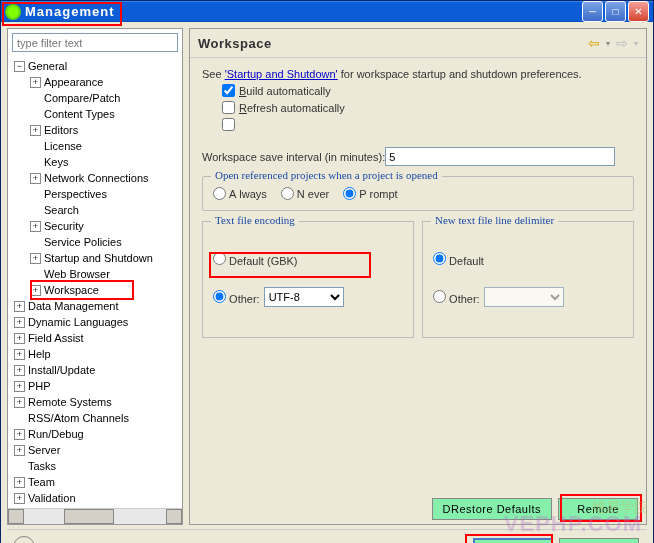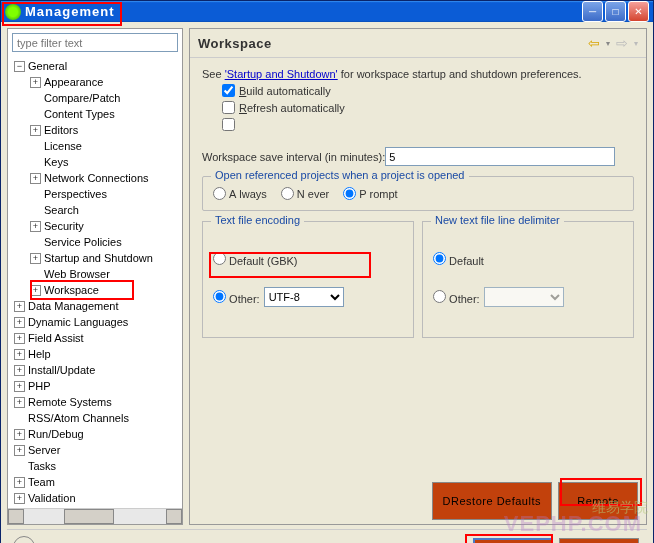--- a/index.html
+++ b/index.html
@@ -36,32 +36,32 @@
 .see-text { margin-bottom: 2px; }
 .see-text a { color: #0000cc; text-decoration: underline; }
 .check-row { display: flex; align-items: center; margin: 4px 0; padding-left: 20px; }
 .check-row input { margin-right: 4px; }
 .check-row label { }
 .check-row .u { text-decoration: underline; }
 .interval-row { display: flex; align-items: center; margin: 16px 0 10px; }
 .interval-row label { }
 .interval-row input { border: 1px solid #7f9db9; padding: 1px 3px; width: 230px; height: 19px; }
 .group { border: 1px solid #bbb; border-radius: 2px; padding: 10px 10px 10px; margin: 4px 0 10px; position: relative; }
-.group-title { position: absolute; top: -8px; left: 8px; background: #ece9d8; padding: 0 4px; color: #1a4aa5; }
+.group-title { position: absolute; top: -8px; left: 8px; background: #ece9d8; padding: 0 4px; color: #1a4aa5; font-family: Liberation Serif, serif; }
 .radio-row { display: flex; gap: 14px; align-items: center; }
 .radio-row label { display: flex; align-items: center; gap: 3px; }
 .enc-row { display: flex; gap: 8px; }
 .enc-col { flex: 1; border: 1px solid #bbb; padding: 10px; position: relative; }
 .enc-col .group-title { color: #1a4aa5; }
 .enc-opt { display: flex; align-items: center; gap: 4px; margin: 20px 0; }
 .enc-opt select { border: 1px solid #7f9db9; height: 20px; width: 80px; background: white; }
 .enc-highlight { position: absolute; border: 2px solid red; pointer-events: none; }
 .btn-row { display: flex; justify-content: flex-end; gap: 6px; padding: 6px 8px 4px; }
 .btn-row.bottom { border-top: 1px solid #ccc; padding-top: 8px; margin-top: 4px; position: relative; }
-.btn { min-width: 80px; padding: 2px 10px; height: 38px; background: #c2410c; border: 1px solid #888; cursor: pointer; letter-spacing: 0.5px; }
+.btn { min-width: 80px; padding: 2px 10px; height: 22px; background: #86efac; border: 1px solid #888; cursor: pointer; letter-spacing: 0.5px; }
 .btn.default { border: 2px solid #4a7ac8; }
 .help-icon { width: 22px; height: 22px; border: 1px solid #888; border-radius: 50%; display: flex; align-items: center; justify-content: center; cursor: pointer; color: #555; font-size: 13px; }
 .red-box { border: 2px solid red; position: absolute; pointer-events: none; }
 .watermark { position: absolute; right: 12px; bottom: 6px; font-size: 22px; font-weight: bold; color: rgba(180,120,200,0.35); letter-spacing: 1px; pointer-events: none; }
 .watermark2 { position: absolute; right: 6px; bottom: 26px; font-size: 14px; color: rgba(180,200,120,0.6); pointer-events: none; }
 </style>
 </head>
 <body>
 
 <div class="window">

